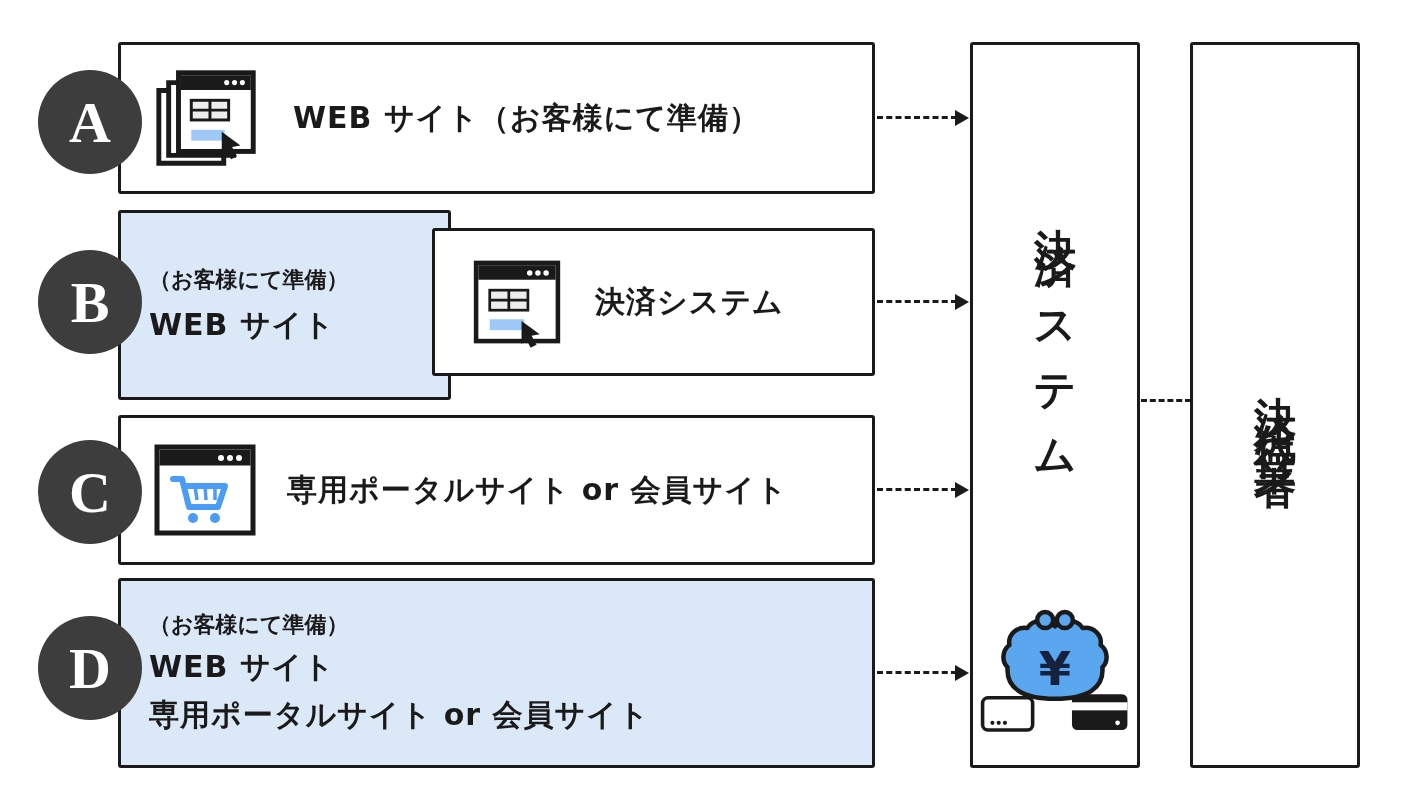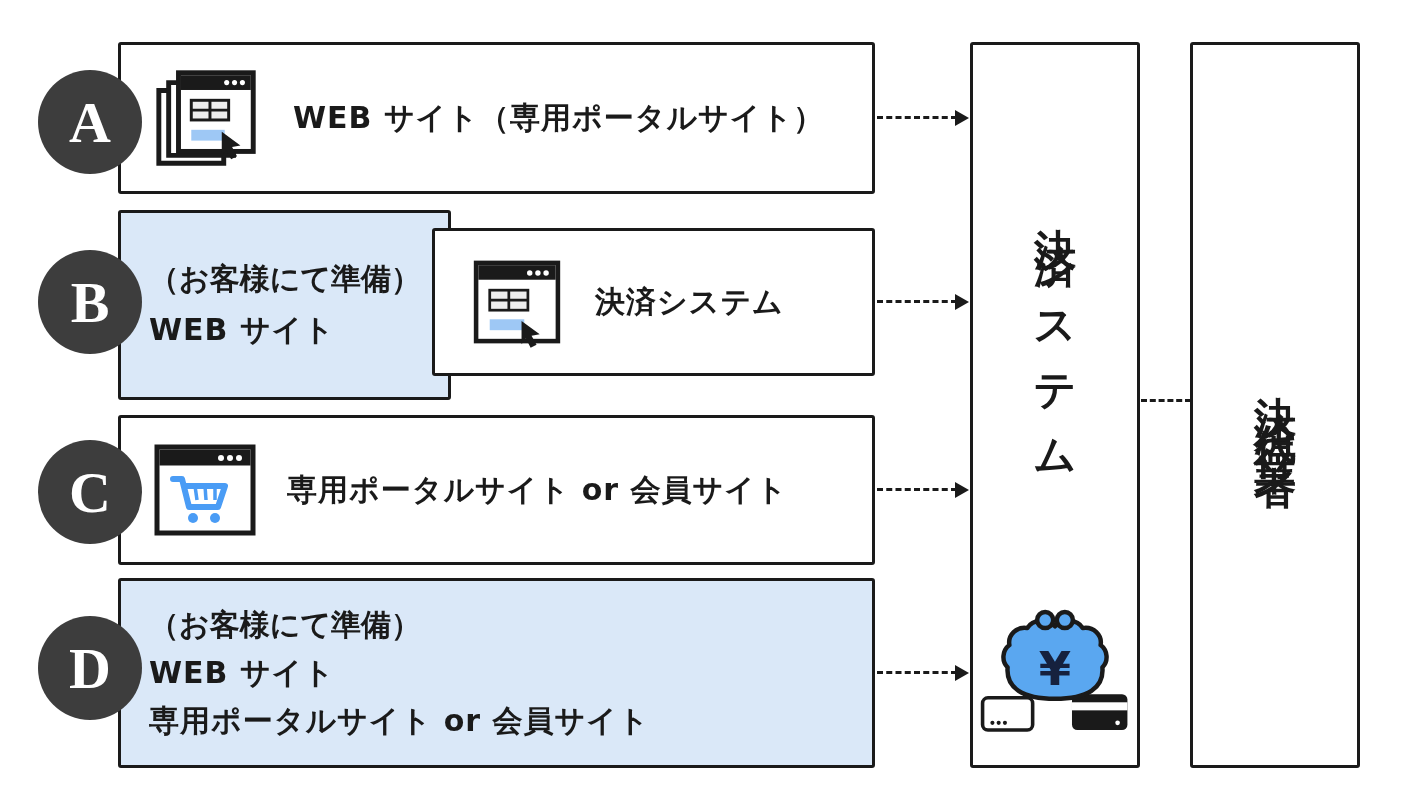--- a/index.html
+++ b/index.html
@@ -12,21 +12,21 @@
     background:#3d3d3d; color:#ffffff; display:flex; align-items:center; justify-content:center;
     font-family:"Liberation Serif", serif; font-weight:bold; font-size:58px; z-index:3;
   }
   .box {
     position:absolute; background:#ffffff; border:3px solid #1a1a1a; border-radius:3px;
     box-sizing:border-box; display:flex; align-items:center;
   }
   .box.blue { background:#dae8f8; }
   .box.col-box { display:block; }
   .box-text { font-weight:700; font-size:30px; letter-spacing:1px; white-space:nowrap; }
-  .note-text { font-weight:700; font-size:30px;text-align:right; }
+  .note-text { font-weight:700; font-size:22px;text-align:right; }
   .stack-col { flex-direction:column; align-items:flex-start; justify-content:center; }
   .icon { display:flex; align-items:center; justify-content:center; flex:0 0 auto; }
   .vtext {
     position:absolute; left:50%; writing-mode:vertical-rl; text-orientation:upright;
     font-weight:700; font-size:42px; letter-spacing:14px; white-space:nowrap;
   }
   .arrow { position:absolute; height:0; border-top:3px dashed #1a1a1a; z-index:1; }
   .arrow.head::after {
     content:''; position:absolute; right:-12px; top:-9px; width:0; height:0;
     border-left:14px solid #1a1a1a; border-top:8px solid transparent; border-bottom:8px solid transparent;
@@ -48,21 +48,21 @@
         <circle cx="79" cy="24" r="2.6" fill="#fff"></circle>
           <circle cx="87" cy="24" r="2.6" fill="#fff"></circle>
           <circle cx="95" cy="24" r="2.6" fill="#fff"></circle>
         <rect x="43" y="42" width="38" height="20" fill="#ededed" stroke="#1a1a1a" stroke-width="3"></rect>
         <line x1="43" y1="52" x2="81" y2="52" stroke="#1a1a1a" stroke-width="3"></line>
         <line x1="62" y1="42" x2="62" y2="62" stroke="#1a1a1a" stroke-width="3"></line>
         <rect x="43" y="72" width="34" height="11" fill="#9ec8f5"></rect>
         <path d="M74 74 l19 14 -8.5 1.5 5 9.5 -6 3 -5 -9.5 -4.5 6 z" fill="#1a1a1a"></path>
       </svg>
     </span>
-    <span class="box-text">WEB サイト（専用ポータルサイト）</span>
+    <span class="box-text">WEB サイト（お客様にて準備）</span>
   </div>
   <div class="arrow head" style="left:877px; top:116px; width:80px;"></div>
 
   <div class="badge" style="top:250px">B</div>
   <div class="box blue stack-col" style="left:118px; top:210px; width:333px; height:190px; padding-left:28px; gap:10px;">
     <span class="note-text">（お客様にて準備）</span>
     <span class="box-text">WEB サイト</span>
   </div>
   <div class="box" style="left:432px; top:228px; width:443px; height:148px; padding-left:32px; gap:28px; z-index:2;">
     <span class="icon">

